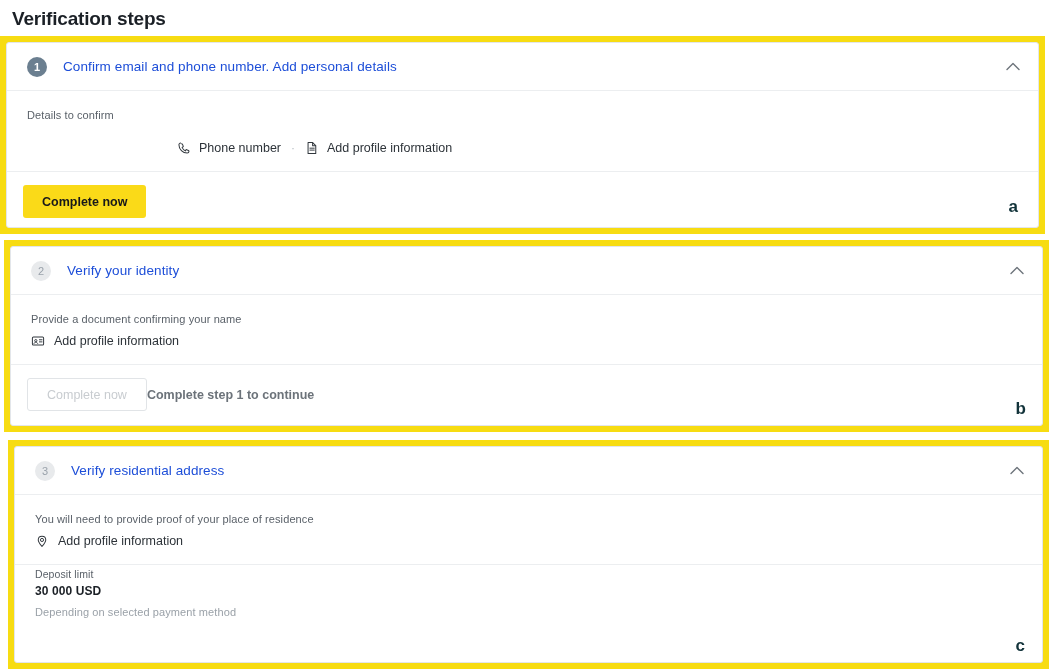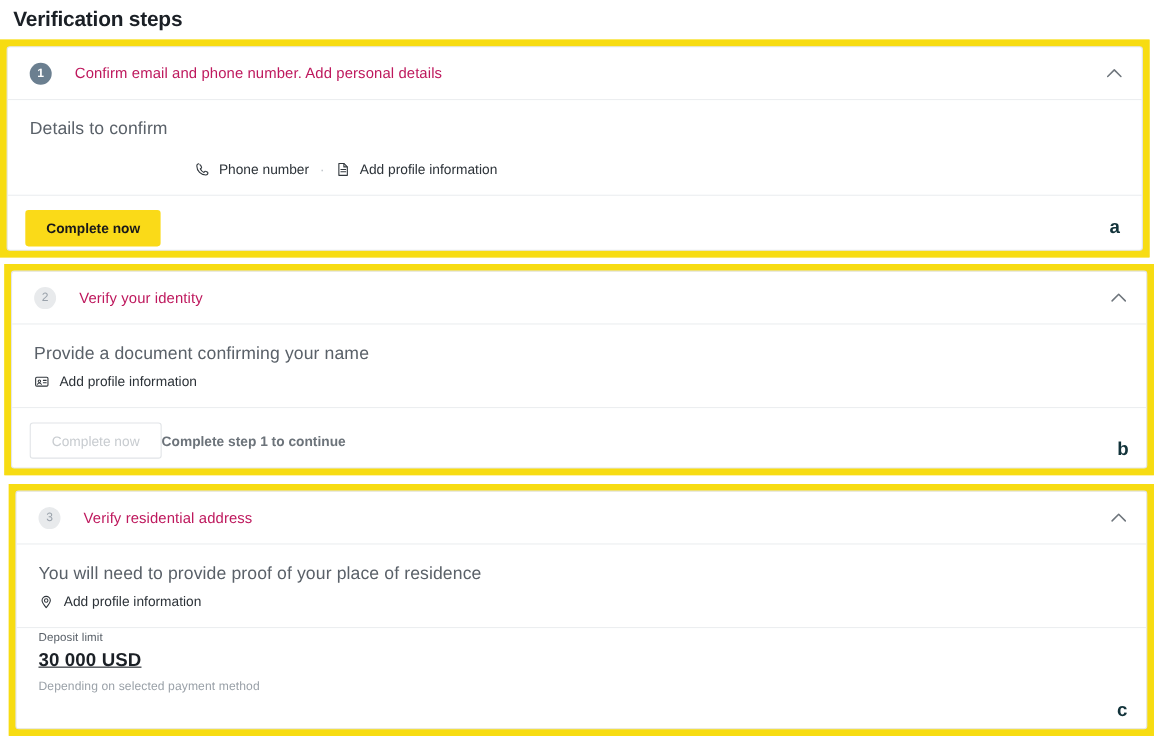--- a/index.html
+++ b/index.html
@@ -70,42 +70,42 @@
     align-items: center;
     justify-content: center;
     font-size: 11px;
     font-weight: bold;
     flex: 0 0 auto;
   }
   .step-badge.active  { background: #6b7f90; color: #ffffff; }
   .step-badge.pending { background: #e8eaec; color: #9aa2ab; font-weight: normal; }
 
   .card-title {
-    margin-left: 21px;
+    margin-left: 16px;
     font-size: 13.5px;
-    color: #be185d;
+    color: #1d4ed8;
     letter-spacing: 0.1px;
   }
 
   .chevron {
     margin-left: auto;
     width: 22px;
     height: 22px;
     display: flex;
     align-items: center;
     justify-content: center;
     cursor: pointer;
   }
   .chevron svg { display: block; }
 
   
   .card-body { padding: 18px 20px 16px 20px; }
 
   .body-label {
-    font-size: 16px;
+    font-size: 11px;
     color: #5a6169;
     letter-spacing: 0.1px;
   }
 
   .chips-row {
     display: flex;
     align-items: center;
     margin-top: 20px;
     margin-left: 150px;
   }
@@ -178,25 +178,24 @@
     border-top: 1px solid #eceef0;
     padding: 3px 20px 16px 20px;
   }
   .deposit-label {
     font-size: 10.5px;
     color: #5a6169;
     letter-spacing: 0.1px;
   }
   .deposit-value {
     margin-top: 4px;
-    font-size: 17px;
+    font-size: 12px;
     font-weight: bold;
     color: #1b2026;
     letter-spacing: 0.1px;
-    text-decoration: underline;
   }
   .deposit-note {
     margin-top: 8px;
     font-size: 11px;
     color: #9aa1a8;
     letter-spacing: 0.1px;
   }
 
   
   .annot {

